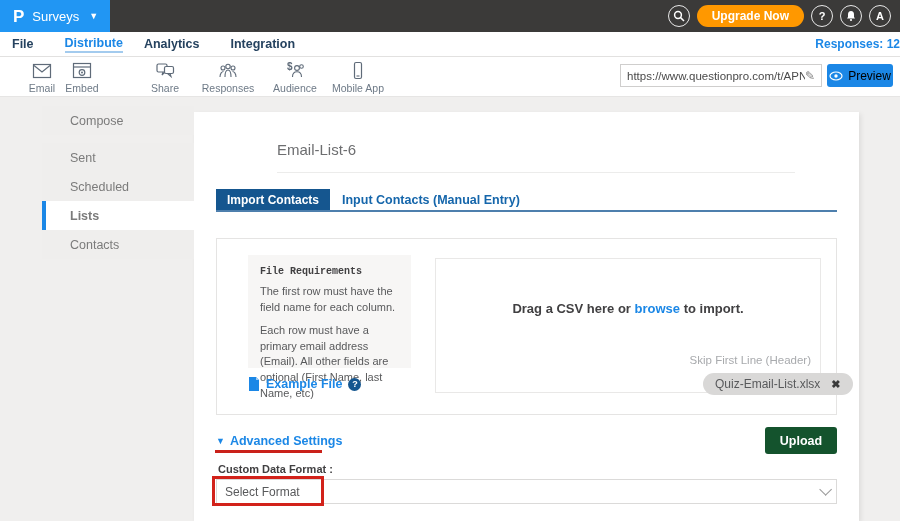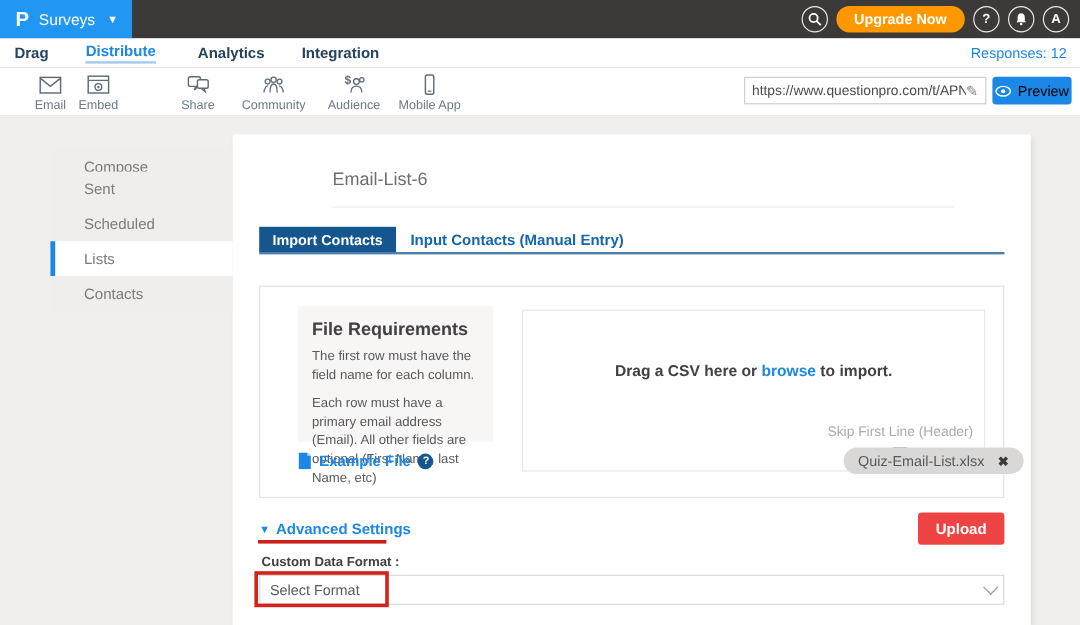--- a/index.html
+++ b/index.html
@@ -19,23 +19,23 @@
   .crumb-current { color:#ffffff; }
   .topbar-right { margin-left:auto; display:flex; align-items:center; gap:7px; padding-right:9px; }
   .circle-btn { width:22px; height:22px; border:1.5px solid #e8e8e8; border-radius:50%; display:flex; align-items:center; justify-content:center; color:#fff; font-size:11px; font-weight:bold; cursor:pointer; background:transparent; }
   .upgrade-btn { background:#ff9800; color:#fff; font-size:12px; font-weight:bold; border:none; border-radius:11px; padding:4px 15px; cursor:pointer; }
 
   
   .navrow { left:0; top:32px; width:900px; height:25px; background:#fff; border-bottom:1px solid #e2e1e0; display:flex; align-items:center; font-size:12.5px; }
   .nav-item { color:#25425f; font-weight:bold; cursor:pointer; }
   .nav-item.edit { margin-left:12px; }
   .nav-item.distribute { margin-left:31px; color:#1b87e6; border-bottom:2px solid #a3cbee; padding-bottom:1px; }
-  .nav-item.analytics { margin-left:35px; }
+  .nav-item.analytics { margin-left:21px; }
   .nav-item.integration { margin-left:31px; }
-  .responses { margin-left:auto; margin-right:11px; color:#1b87e6; font-weight:normal; font-size:12px; }
+  .responses { margin-left:auto; color:#1b87e6; font-weight:bold; font-size:12px; }
 
   
   .toolbar { left:0; top:57px; width:900px; height:40px; background:#fff; border-bottom:1px solid #e6e5e4; }
   .tool-item { position:absolute; top:4px; width:64px; display:flex; flex-direction:column; align-items:center; gap:1px; cursor:pointer; }
   .tool-item svg { display:block; }
   .tool-label { font-size:10.5px; color:#6e7a87; white-space:nowrap; }
   .url-field { position:absolute; left:620px; top:7px; width:202px; height:23px; border:1px solid #cfcecd; background:#fff; display:flex; align-items:center; padding:0 6px; }
   .url-input { border:none; outline:none; flex:1; font-size:11.5px; color:#4a4a4a; font-family:"Liberation Sans",sans-serif; background:transparent; min-width:0; }
   .pencil { color:#7d7d7d; font-size:12px; cursor:pointer; }
   .preview-btn { position:absolute; left:827px; top:7px; width:66px; height:23px; background:#1b87e6; border:none; border-radius:3px; color:#000000; font-size:12px; display:flex; align-items:center; justify-content:center; gap:5px; cursor:pointer; }
@@ -46,21 +46,21 @@
 
   
   .main-panel { left:194px; top:112px; width:665px; height:409px; background:#fff; box-shadow:2px 2px 5px rgba(0,0,0,0.08); }
   .list-title-field { left:277px; top:141px; width:518px; height:32px; border-bottom:1px solid #ececeb; font-size:15px; color:#6d6e70; cursor:text; }
   .tabs-row { left:216px; top:189px; width:621px; height:23px; border-bottom:2px solid #4d7fad; display:flex; align-items:stretch; }
   .tab-active { background:#15568f; color:#fff; font-size:12px; font-weight:bold; display:flex; align-items:center; padding:0 11px; cursor:pointer; }
   .tab-inactive { color:#1566ab; font-size:12.5px; font-weight:bold; display:flex; align-items:center; padding:0 12px; cursor:pointer; }
 
   .import-box { left:216px; top:238px; width:621px; height:177px; border:1px solid #e5e4e3; background:#fff; }
   .filereq-box { left:248px; top:255px; width:163px; height:113px; background:#f7f6f5; padding:11px 12px; }
-  .filereq-title { font-size:15px; font-weight:bold; color:#414042; margin-bottom:7px; }
+  .filereq-title { font-size:10px; font-weight:bold; color:#414042; margin-bottom:7px;font-family:Liberation Mono, monospace; }
   .filereq-text { font-size:11px; color:#58595b; line-height:1.42; margin-bottom:8px; }
 
   .dropzone { left:435px; top:258px; width:386px; height:135px; border:1px solid #e9e8e7; background:#fff; }
   .drop-text { position:absolute; top:42px; width:100%; text-align:center; font-size:13px; color:#414042; font-weight:bold; }
   .browse-link { color:#1b87e6; cursor:pointer; }
   .skip-row { position:absolute; right:9px; bottom:7px; display:flex; align-items:center; gap:7px; font-size:11.5px; color:#a8aaad;flex-direction:column; }
   .checkbox { width:12px; height:12px; border:1.5px solid #4a4a4a; display:flex; align-items:center; justify-content:center; font-size:10px; color:#111; font-weight:bold; line-height:1; background:#fff; cursor:pointer; }
   .checkbox::after { content:"✓"; margin-top:-1px; }
 
   .example-row { left:248px; top:377px; display:flex; align-items:center; gap:6px; }
@@ -69,21 +69,21 @@
 
   .file-chip { left:703px; top:373px; height:22px; background:#d9d8d7; border-radius:11px; display:flex; align-items:center; padding:0 12px; gap:11px; }
   .chip-label { font-size:12px; color:#58595b; }
   .chip-close { font-size:11px; color:#3a3a3a; font-weight:bold; cursor:pointer; }
 
   .advanced-row { left:216px; top:434px; display:flex; align-items:center; gap:5px; cursor:pointer; }
   .adv-caret { color:#1b87e6; font-size:9px; }
   .adv-label { color:#1b87e6; font-size:12.5px; font-weight:bold; }
   .red-underline { left:215px; top:450px; width:107px; height:3px; background:#ca211a; }
 
-  .upload-btn { left:765px; top:427px; width:72px; height:27px; background:#ef4444; border:none; border-radius:3px; color:#fff; font-size:12.5px; font-weight:bold; cursor:pointer; }
+  .upload-btn { left:765px; top:427px; width:72px; height:27px; background:#14532d; border:none; border-radius:3px; color:#fff; font-size:12.5px; font-weight:bold; cursor:pointer; }
 
   .custom-label { left:218px; top:463px; font-size:11px; font-weight:bold; color:#414042; }
   .format-select { left:216px; top:479px; width:621px; height:25px; border:1px solid #dbdad9; background:#fff; display:flex; align-items:center; padding:0 8px; cursor:pointer; }
   .format-value { font-size:12px; color:#58595b; flex:1; }
   .chevron { width:9px; height:9px; border-right:1.5px solid #9a9a9a; border-bottom:1.5px solid #9a9a9a; transform:rotate(45deg) translateY(-3px); }
   .red-rect { left:212px; top:476px; width:112px; height:30px; border:3px solid #d2221a; background:transparent; pointer-events:none; }
 </style>
 </head>
 <body>
 
@@ -106,21 +106,21 @@
       <svg width="12" height="12" viewBox="0 0 12 12">
           <path d="M6 1 C4 1 3 2.5 3 4.5 L3 7 L2 8.5 L10 8.5 L9 7 L9 4.5 C9 2.5 8 1 6 1 Z" fill="#fff"></path>
           <circle cx="6" cy="10" r="1.1" fill="#fff"></circle>
         </svg>
     </div>
     <div class="circle-btn">A</div>
   </div>
 </div>
 
 <div class="abs navrow">
-  <span class="nav-item edit">Drag</span>
+  <span class="nav-item edit">File</span>
   <span class="nav-item distribute">Distribute</span>
   <span class="nav-item analytics">Analytics</span>
   <span class="nav-item integration">Integration</span>
   <span class="responses">Responses: 12</span>
 </div>
 
 <div class="abs toolbar">
   <div class="tool-item" style="left:10px;">
     <svg width="22" height="20" viewBox="0 0 22 20">
         <rect x="2.5" y="3.5" width="17" height="13" fill="none" stroke="#5f6b79" stroke-width="1.2"></rect>
@@ -146,21 +146,21 @@
       </svg>
     <span class="tool-label">Share</span>
   </div>
   <div class="tool-item" style="left:196px;">
     <svg width="22" height="20" viewBox="0 0 22 20">
         <circle cx="6" cy="7" r="2" fill="none" stroke="#5f6b79" stroke-width="1.1"></circle>
         <circle cx="11" cy="5.5" r="2.2" fill="none" stroke="#5f6b79" stroke-width="1.1"></circle>
         <circle cx="16" cy="7" r="2" fill="none" stroke="#5f6b79" stroke-width="1.1"></circle>
         <path d="M3 16 C3 12.5 5 10.5 6.5 10.5 M8 16 C8 11 9.5 9 11 9 C12.5 9 14 11 14 16 M15.5 10.5 C17 10.5 19 12.5 19 16" fill="none" stroke="#5f6b79" stroke-width="1.1"></path>
       </svg>
-    <span class="tool-label">Community</span>
+    <span class="tool-label">Responses</span>
   </div>
   <div class="tool-item" style="left:263px;">
     <svg width="22" height="20" viewBox="0 0 22 20">
         <text x="3" y="9" font-size="10" font-weight="bold" fill="#5f6b79" font-family="sans-serif">$</text>
         <circle cx="13" cy="7" r="2.4" fill="none" stroke="#5f6b79" stroke-width="1.1"></circle>
         <circle cx="17.5" cy="5.5" r="1.8" fill="none" stroke="#5f6b79" stroke-width="1.1"></circle>
         <path d="M8.5 16 C8.5 12 10.5 10.8 13 10.8 C15.5 10.8 17.5 12 17.5 16" fill="none" stroke="#5f6b79" stroke-width="1.1"></path>
       </svg>
     <span class="tool-label">Audience</span>
   </div>
@@ -179,30 +179,30 @@
     <svg width="14" height="10" viewBox="0 0 14 10">
         <ellipse cx="7" cy="5" rx="6" ry="4" fill="none" stroke="#fff" stroke-width="1.2"></ellipse>
         <circle cx="7" cy="5" r="1.7" fill="#fff"></circle>
       </svg>
     <span>Preview</span>
   </button>
 </div>
 
 <div class="abs main-panel"></div>
 
-<div class="sidebar-item" style="top:124px;">
+<div class="sidebar-item" style="top:106px;">
     <span>Compose</span>
   </div>
 <div class="sidebar-item" style="top:143px;">
     <span>Sent</span>
   </div>
 <div class="sidebar-item" style="top:172px;">
     <span>Scheduled</span>
   </div>
-<div class="sidebar-item active" style="top:201px;">
+<div class="sidebar-item active" style="top:201px;font-weight:bold;">
     <span>Lists</span>
   </div>
 <div class="sidebar-item" style="top:230px;">
     <span>Contacts</span>
   </div>
 
 <div class="abs list-title-field">Email-List-6</div>
 
 <div class="abs tabs-row">
   <div class="tab-active">Import Contacts</div>

